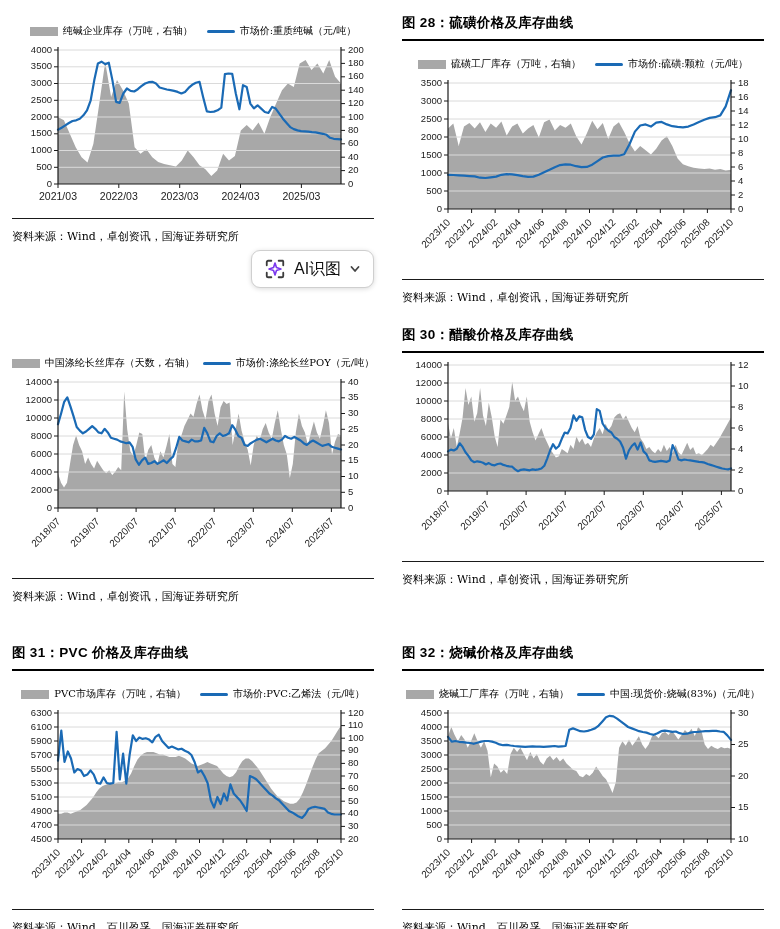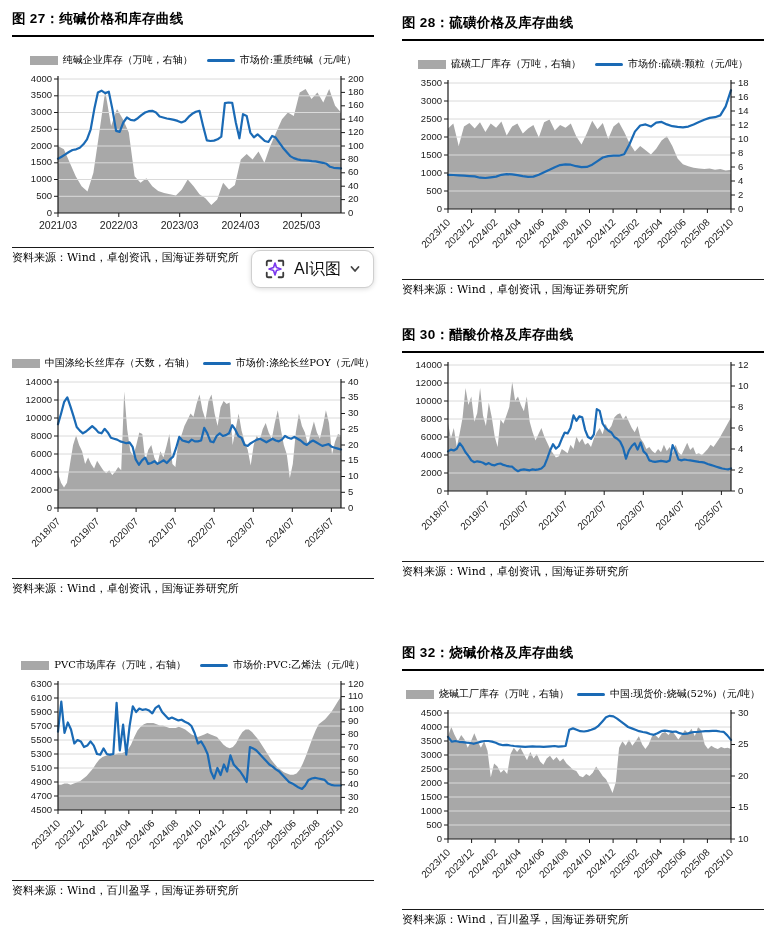--- a/index.html
+++ b/index.html
@@ -9,35 +9,34 @@
   .fig-title{margin:0;padding:2px 0 7px 0;font-size:13.5px;font-weight:700;color:#000;
              border-bottom:2px solid #000;letter-spacing:.3px;
              font-family:"Liberation Sans","DejaVu Sans",sans-serif;}
   .legend{display:flex;justify-content:center;align-items:center;gap:14px;margin-top:16px;
           font-size:10px;color:#000;font-family:"DejaVu Serif","Liberation Serif",serif;text-align:center;}
   .legend .li{display:flex;align-items:center;gap:5px;white-space:nowrap;}
   .sw-area{display:inline-block;width:28px;height:9px;background:#a8a8a8;}
   .sw-line{display:inline-block;width:28px;height:3px;background:#1a6ab5;border-radius:2px;}
   svg.chart{display:block;margin-top:4px;}
   svg.chart text{font-family:"Liberation Sans","DejaVu Sans",sans-serif;fill:#1a1a1a;}
-  .src{margin-top:8px;border-top:1.5px solid #1a1a1a;padding-top:2px;font-size:11px;color:#000;
+  .src{margin-top:8px;border-top:1.5px solid #1a1a1a;padding-top:10px;font-size:11px;color:#000;
        font-family:"DejaVu Serif","Liberation Serif",serif;}
   .ai-btn{position:absolute;left:251px;top:250px;height:38px;box-sizing:border-box;
           display:flex;align-items:center;gap:8px;padding:0 12px;background:#fff;
           border:1px solid #cfcfcf;border-radius:9px;box-shadow:0 1px 5px rgba(0,0,0,.15);
           cursor:pointer;z-index:5;}
   .ai-btn .lbl{font-size:16px;color:#111;font-family:"Liberation Sans","DejaVu Sans",sans-serif;}
 </style>
 </head>
 <body>
 
 <div id="page">
 
   <section class="panel" style="left:12px;top:8px">
-    <h3 class="fig-title">图 27：纯碱价格和库存曲线</h3>
     <div class="legend">
       <span class="li">
           <i class="sw-area"></i>
           <span>纯碱企业库存（万吨，右轴）</span>
         </span>
       <span class="li">
           <i class="sw-line"></i>
           <span>市场价:重质纯碱（元/吨）</span>
         </span>
     </div>
@@ -337,20 +336,21 @@
         <text x="244.3" y="148" font-size="10" text-anchor="end" transform="rotate(-45 244.3 148)">2023/07</text>
         <line x1="280.3" x2="280.3" y1="134" y2="138" stroke="#1a1a1a" stroke-width="1"></line>
         <text x="283.3" y="148" font-size="10" text-anchor="end" transform="rotate(-45 283.3 148)">2024/07</text>
         <line x1="319.4" x2="319.4" y1="134" y2="138" stroke="#1a1a1a" stroke-width="1"></line>
         <text x="322.4" y="148" font-size="10" text-anchor="end" transform="rotate(-45 322.4 148)">2025/07</text>
       </svg>
     <div class="src">资料来源：Wind，卓创资讯，国海证券研究所</div>
   </section>
 
   <section class="panel" style="left:12px;top:642px">
+    <h3 class="fig-title">图 31：PVC 价格及库存曲线</h3>
     <div class="legend">
       <span class="li">
           <i class="sw-area"></i>
           <span>PVC市场库存（万吨，右轴）</span>
         </span>
       <span class="li">
           <i class="sw-line"></i>
           <span>市场价:PVC:乙烯法（元/吨）</span>
         </span>
     </div>
@@ -443,21 +443,21 @@
 
   <section class="panel" style="left:402px;top:642px">
     <h3 class="fig-title">图 32：烧碱价格及库存曲线</h3>
     <div class="legend" style="gap:8px">
       <span class="li">
           <i class="sw-area"></i>
           <span>烧碱工厂库存（万吨，右轴）</span>
         </span>
       <span class="li">
           <i class="sw-line"></i>
-          <span>中国:现货价:烧碱(52%)（元/吨）</span>
+          <span>中国:现货价:烧碱(83%)（元/吨）</span>
         </span>
     </div>
     <svg class="chart" width="362" height="196" viewBox="0 0 362 196">
         <polygon points="46.0,31.3 49.3,21.9 52.6,30.1 55.9,36.3 59.2,30.1 62.5,34.5 65.7,42.7 69.0,36.3 72.3,28.2 75.6,36.3 78.9,42.7 82.2,36.3 85.5,45.8 88.8,72.3 92.1,58.4 95.4,61.6 98.7,67.8 101.9,64.7 105.2,69.1 108.5,48.9 111.8,42.7 115.1,47.1 118.4,42.7 121.7,48.9 125.0,55.3 128.3,47.1 131.6,53.4 134.8,48.9 138.1,56.5 141.4,59.7 144.7,53.4 148.0,50.8 151.3,55.3 154.6,52.1 157.9,56.5 161.2,53.4 164.5,58.4 167.8,61.6 171.0,64.7 174.3,66.0 177.6,71.0 180.9,72.3 184.2,69.1 187.5,71.0 190.8,67.8 194.1,61.6 197.4,66.0 200.7,71.0 204.0,74.2 207.2,80.5 210.5,88.0 213.8,77.3 217.1,42.7 220.4,36.3 223.7,40.8 227.0,34.5 230.3,40.8 233.6,36.3 236.9,31.3 240.2,39.5 243.4,43.9 246.7,39.5 250.0,31.3 253.3,30.1 256.6,33.2 259.9,28.2 263.2,26.9 266.5,30.1 269.8,25.6 273.1,30.1 276.3,34.5 279.6,30.1 282.9,25.0 286.2,28.2 289.5,23.8 292.8,31.3 296.1,21.9 299.4,25.6 302.7,39.5 306.0,43.9 309.3,40.8 312.5,42.7 315.8,43.9 319.1,42.0 322.4,43.3 325.7,42.7 329.0,43.9 329.0,134 46,134" fill="#a8a8a8"></polygon>
         <line x1="46" x2="329" y1="120.0" y2="120.0" stroke="#dadada" stroke-width="1"></line>
         <line x1="46" x2="329" y1="106.0" y2="106.0" stroke="#dadada" stroke-width="1"></line>
         <line x1="46" x2="329" y1="92.0" y2="92.0" stroke="#dadada" stroke-width="1"></line>
         <line x1="46" x2="329" y1="78.0" y2="78.0" stroke="#dadada" stroke-width="1"></line>
         <line x1="46" x2="329" y1="64.0" y2="64.0" stroke="#dadada" stroke-width="1"></line>
         <line x1="46" x2="329" y1="50.0" y2="50.0" stroke="#dadada" stroke-width="1"></line>

